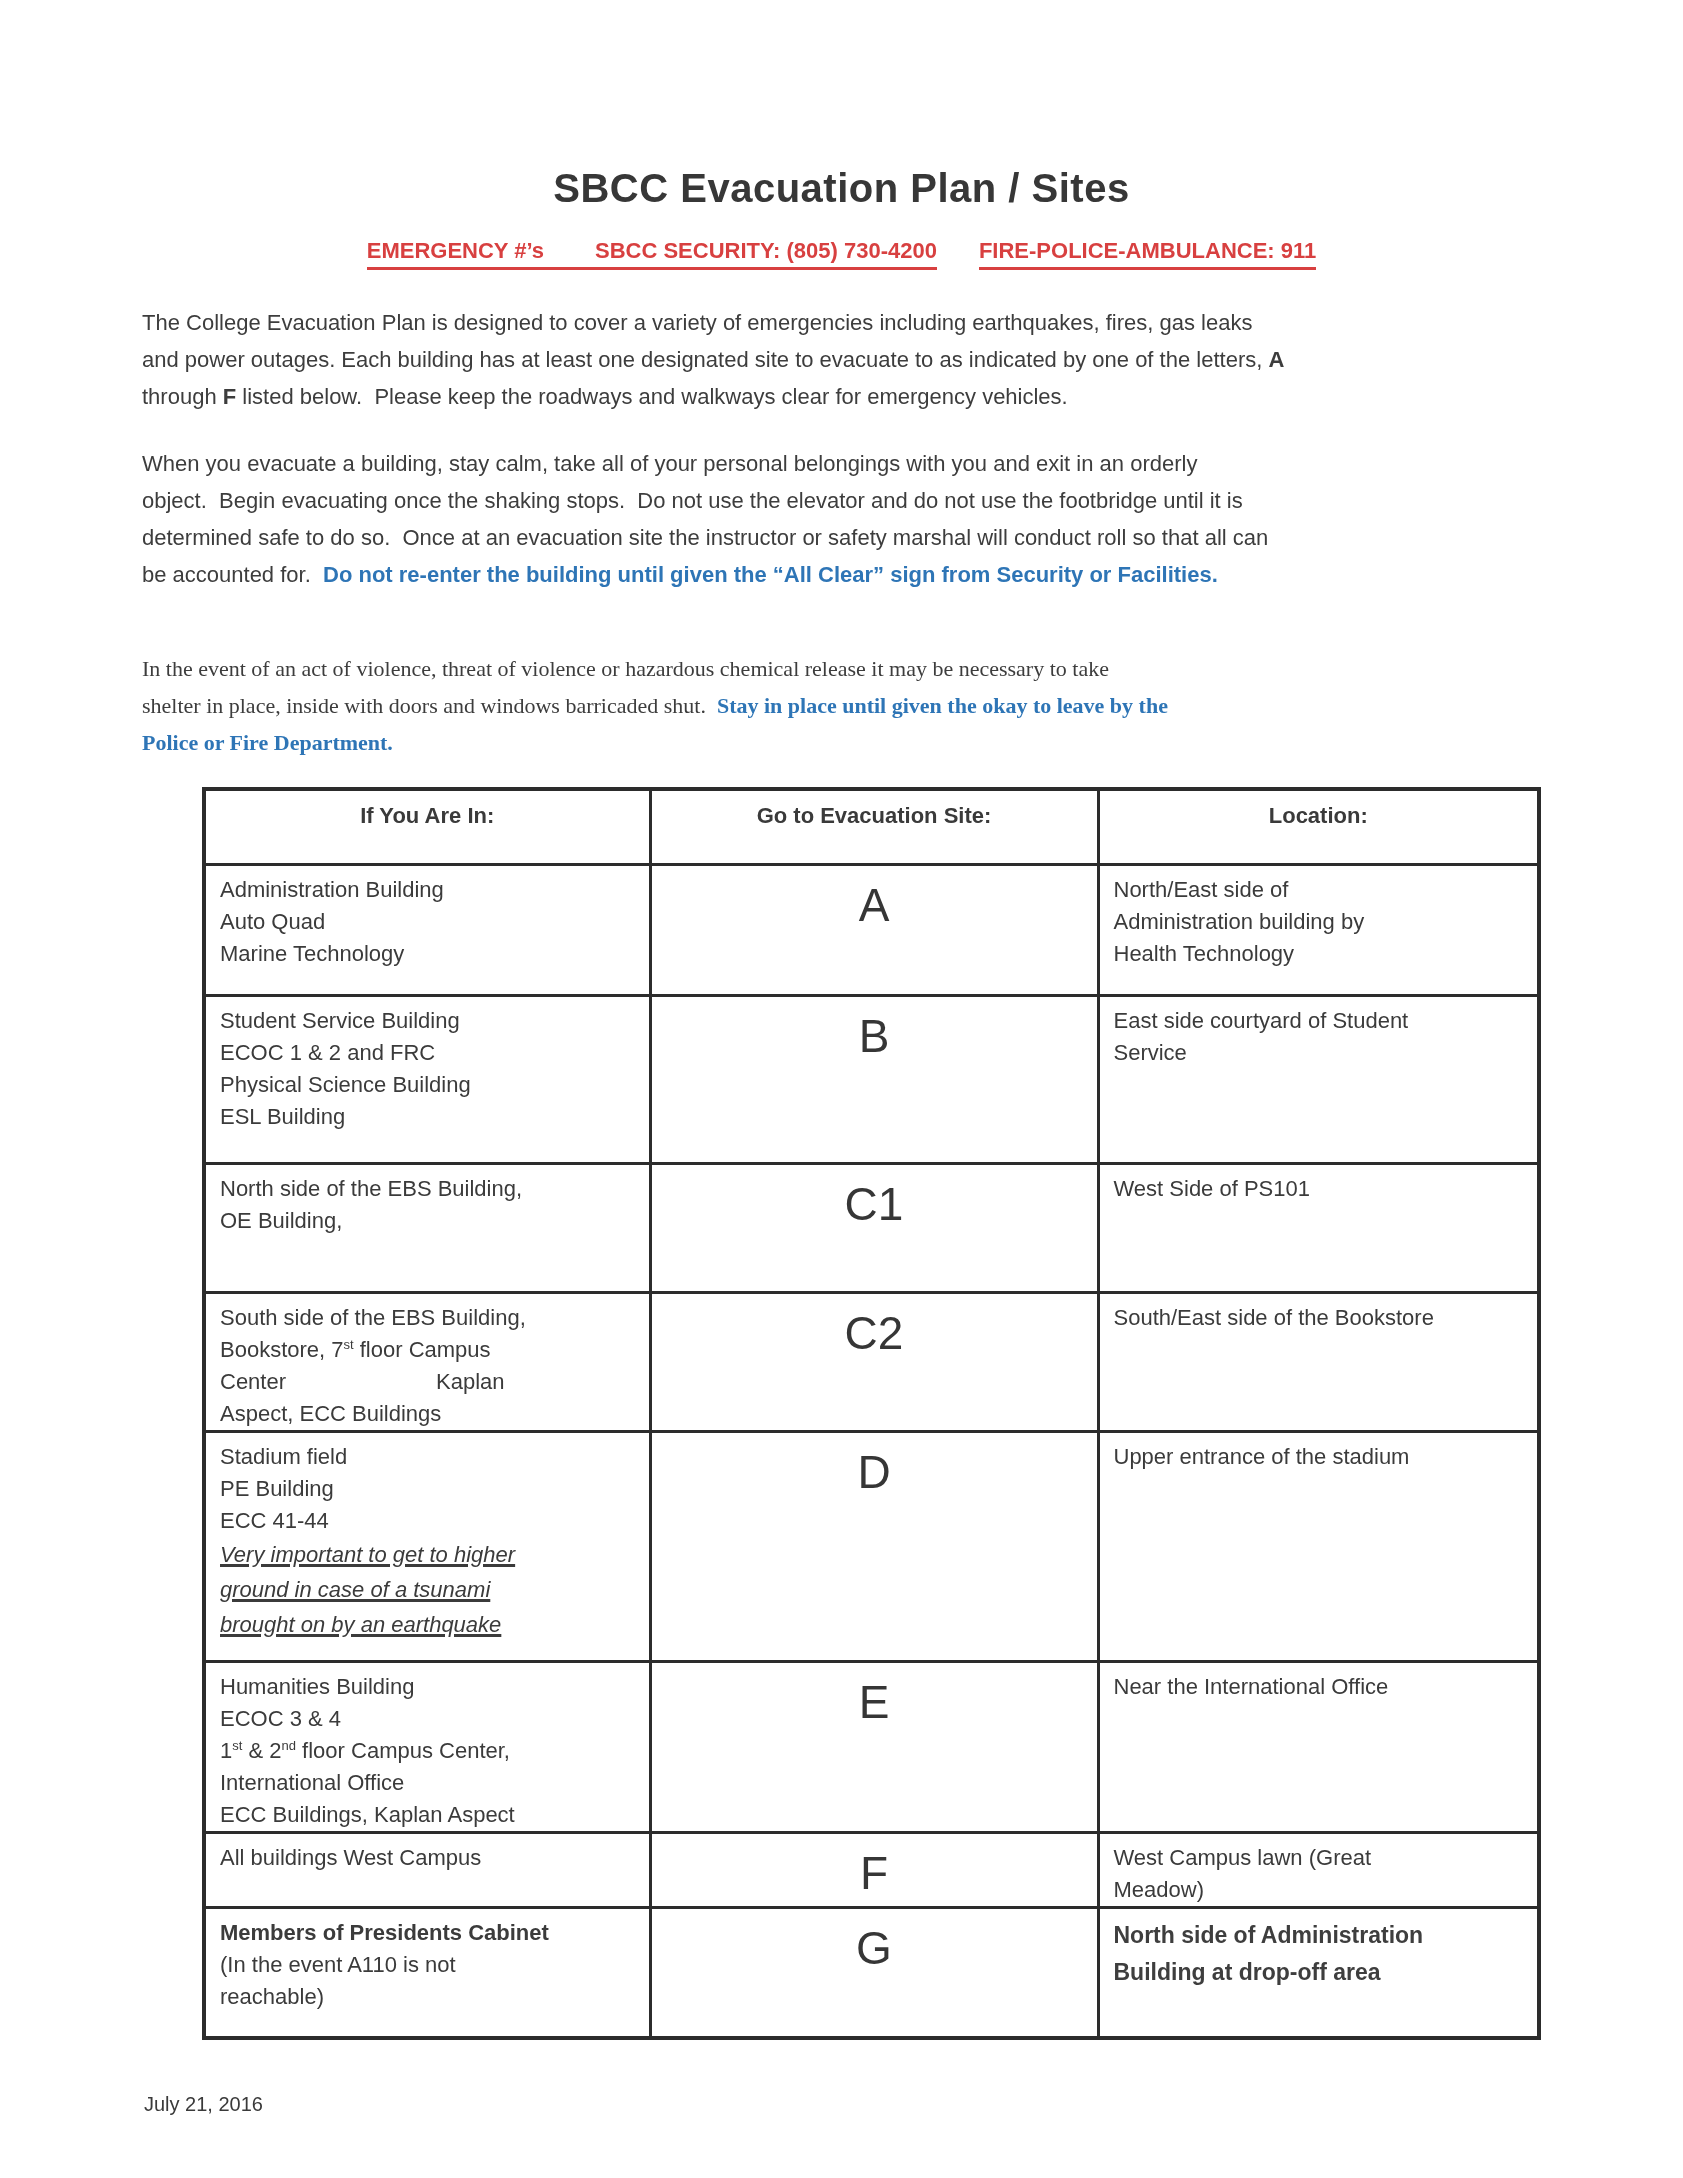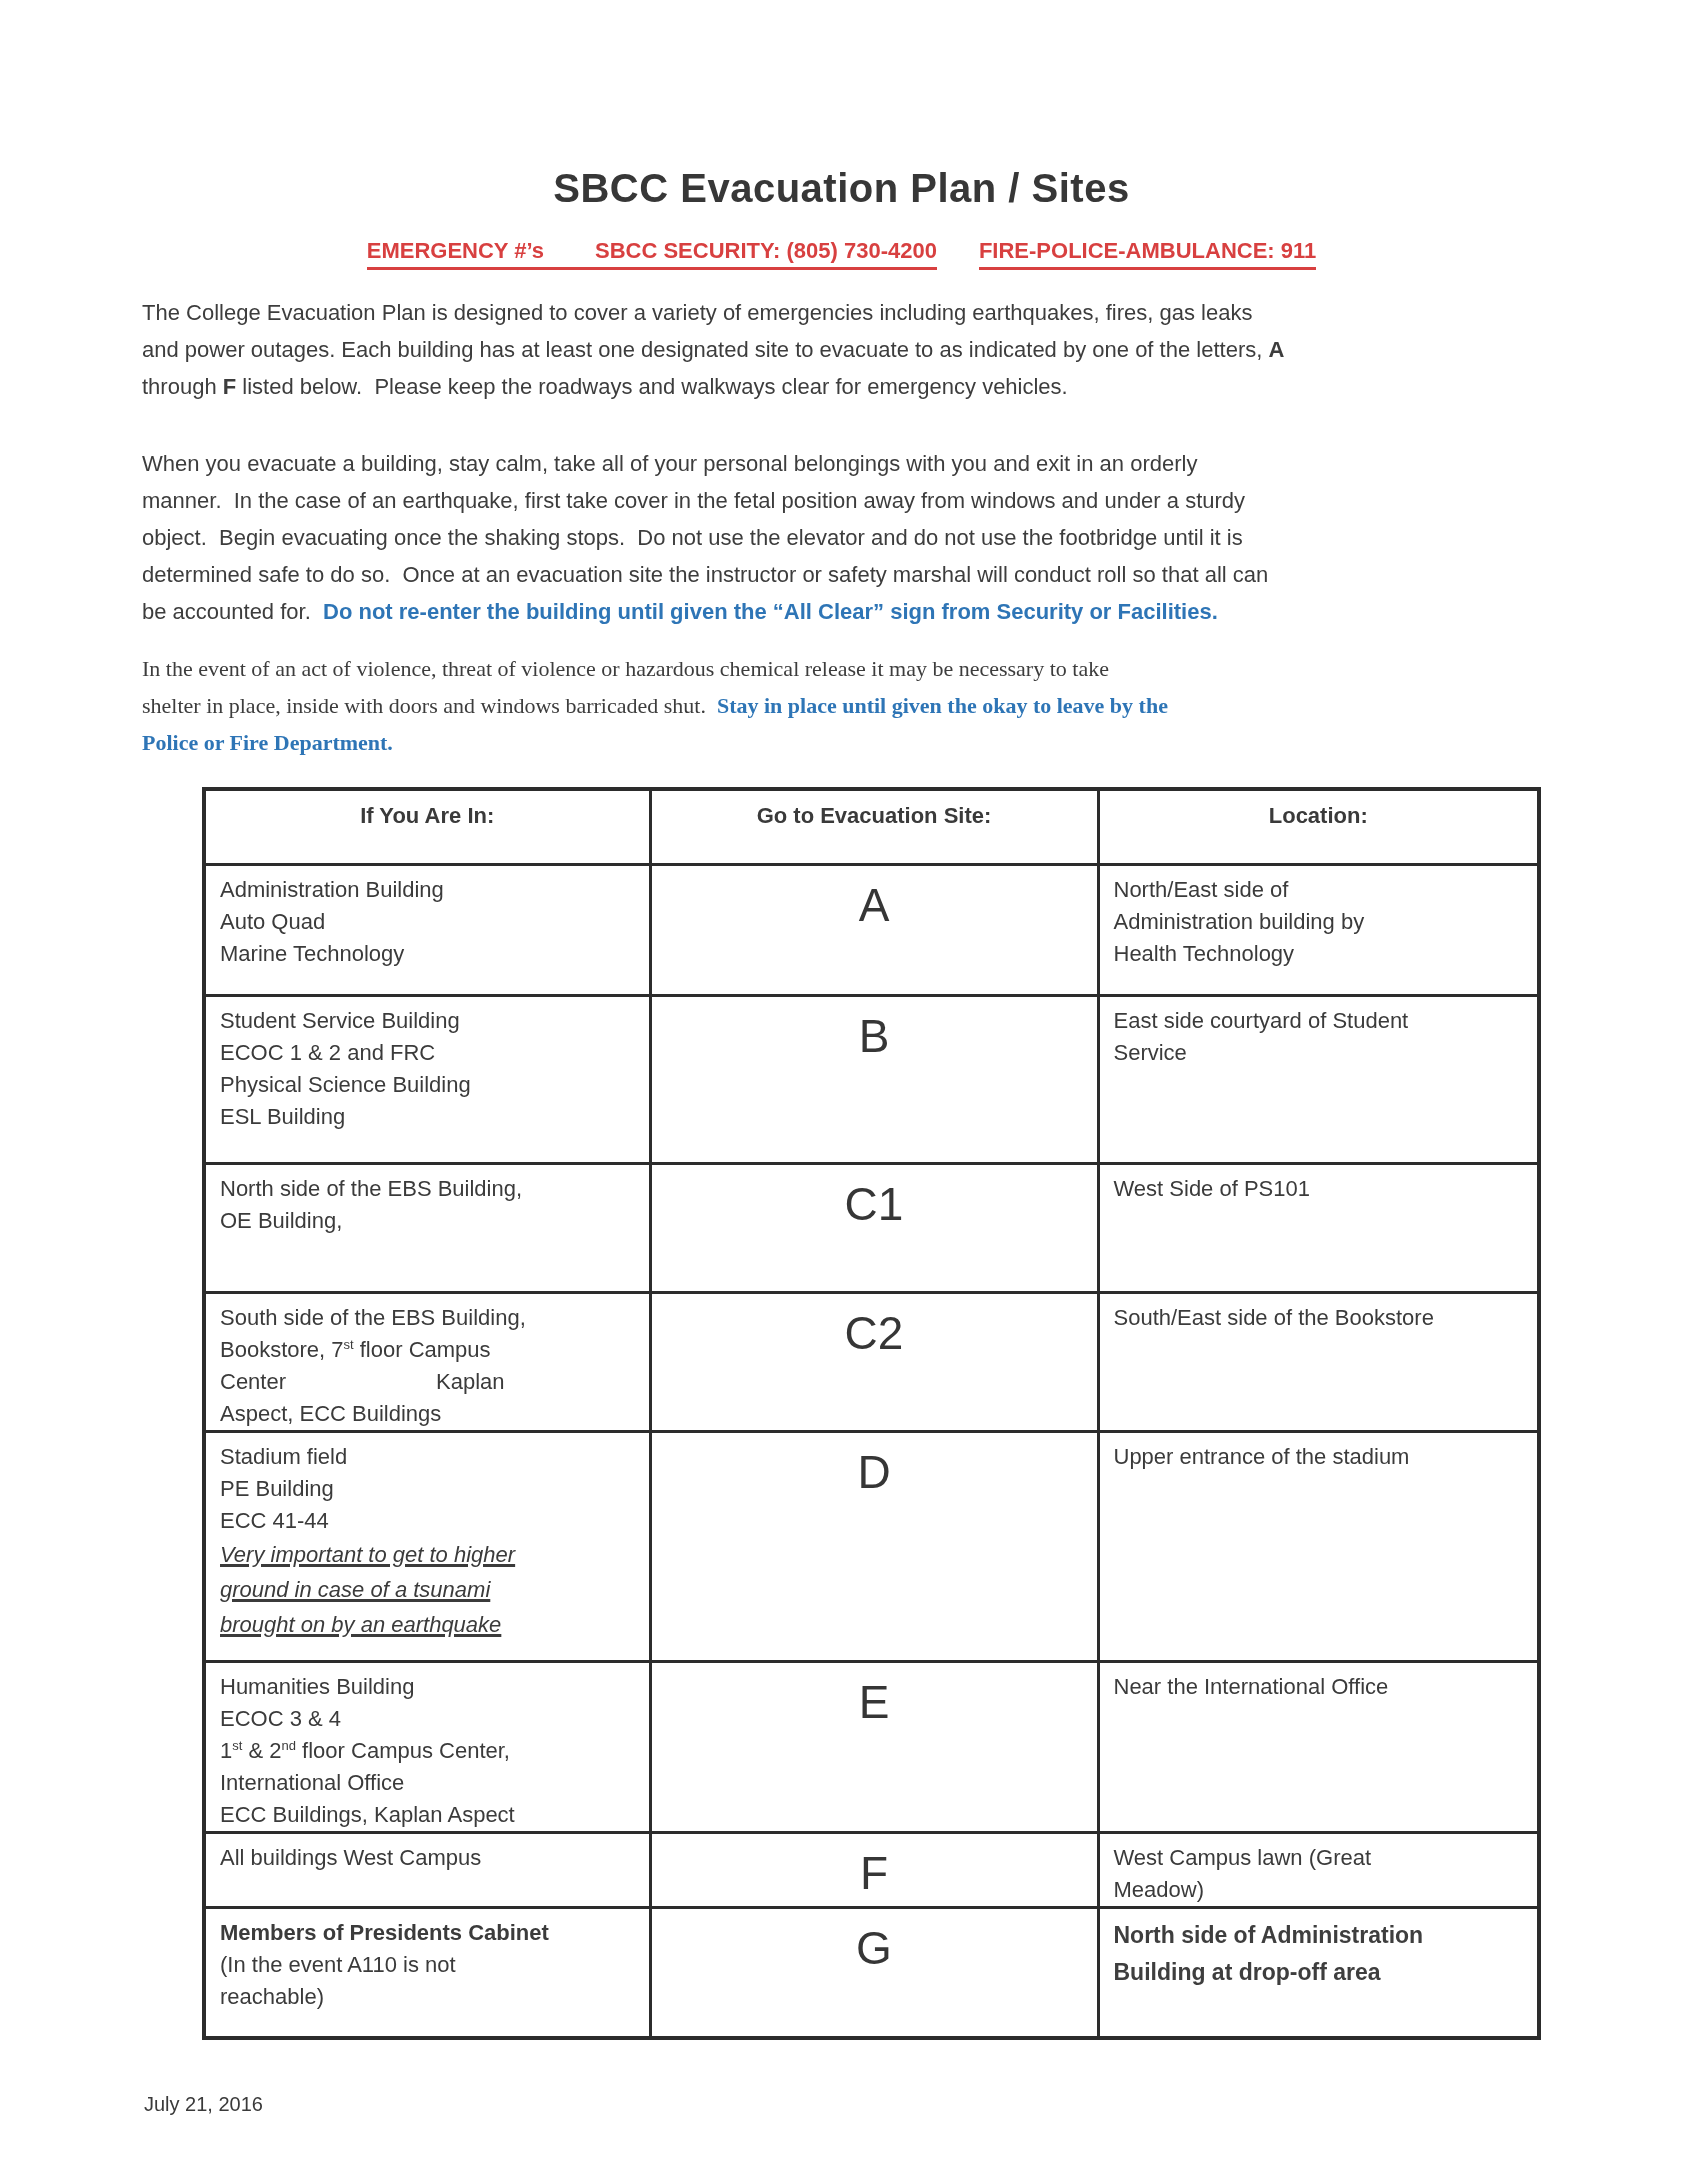--- a/index.html
+++ b/index.html
@@ -25,21 +25,21 @@
     white-space:nowrap;
   }
   .rl-group { display:inline-block; border-bottom:3px solid #d84040; padding-bottom:3px; }
   .rl-gap  { display:inline-block; width:51px; }
   .rl-sep  { display:inline-block; width:42px; }
 
   .para {
     position:absolute; left:142px; width:1426px;
     font-size:22px; line-height:37px; color:#3d3d3d;
   }
-  .para-p1 { top:294px; }
+  .para-p1 { top:304px; }
   .para-p2 { top:445px; }
   .para-p3 { top:650px;font-family:Liberation Serif, serif; }
   .text-line { white-space:pre; }
   .seg-b    { font-weight:bold; }
   .seg-blue { color:#2e75b6; font-weight:bold; }
 
   .table-wrap { position:absolute; left:202px; top:787px; }
   table.evac {
     border-collapse:collapse; table-layout:fixed;
     width:1335px;
@@ -102,21 +102,20 @@
     <span class="rl-group"><span>EMERGENCY #’s</span><span class="rl-gap"></span><span>SBCC SECURITY: (805) 730-4200</span></span><span class="rl-sep"></span><span class="rl-group">FIRE-POLICE-AMBULANCE: 911</span>
   </div>
 
   <div class="para para-p1">
       <div class="text-line"><span class="">The College Evacuation Plan is designed to cover a variety of emergencies including earthquakes, fires, gas leaks</span></div>
       <div class="text-line"><span class="">and power outages. Each building has at least one designated site to evacuate to as indicated by one of the letters, </span><span class="seg-b">A</span></div>
       <div class="text-line"><span class="">through </span><span class="seg-b">F</span><span class=""> listed below.  Please keep the roadways and walkways clear for emergency vehicles.</span></div>
     </div>
   <div class="para para-p2">
       <div class="text-line"><span class="">When you evacuate a building, stay calm, take all of your personal belongings with you and exit in an orderly</span></div>
-      <div class="text-line"><span class="">manner.  In the case of an earthquake, first take cover in the fetal position away from windows and under a sturdy</span></div>
       <div class="text-line"><span class="">object.  Begin evacuating once the shaking stops.  Do not use the elevator and do not use the footbridge until it is</span></div>
       <div class="text-line"><span class="">determined safe to do so.  Once at an evacuation site the instructor or safety marshal will conduct roll so that all can</span></div>
       <div class="text-line"><span class="">be accounted for.  </span><span class="seg-blue">Do not re-enter the building until given the “All Clear” sign from Security or Facilities.</span></div>
     </div>
   <div class="para para-p3">
       <div class="text-line"><span class="">In the event of an act of violence, threat of violence or hazardous chemical release it may be necessary to take</span></div>
       <div class="text-line"><span class="">shelter in place, inside with doors and windows barricaded shut.  </span><span class="seg-blue">Stay in place until given the okay to leave by the</span></div>
       <div class="text-line"><span class="seg-blue">Police or Fire Department.</span></div>
     </div>
 

